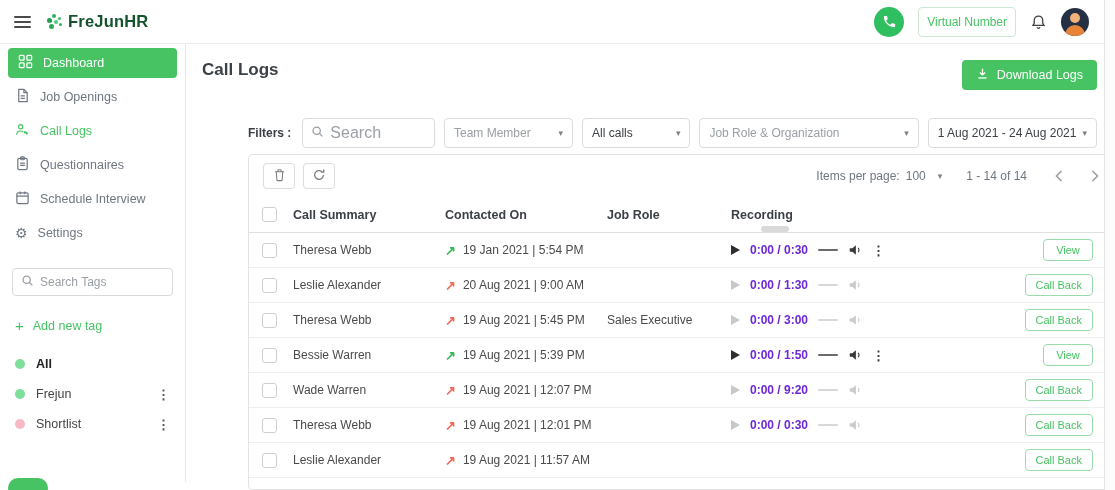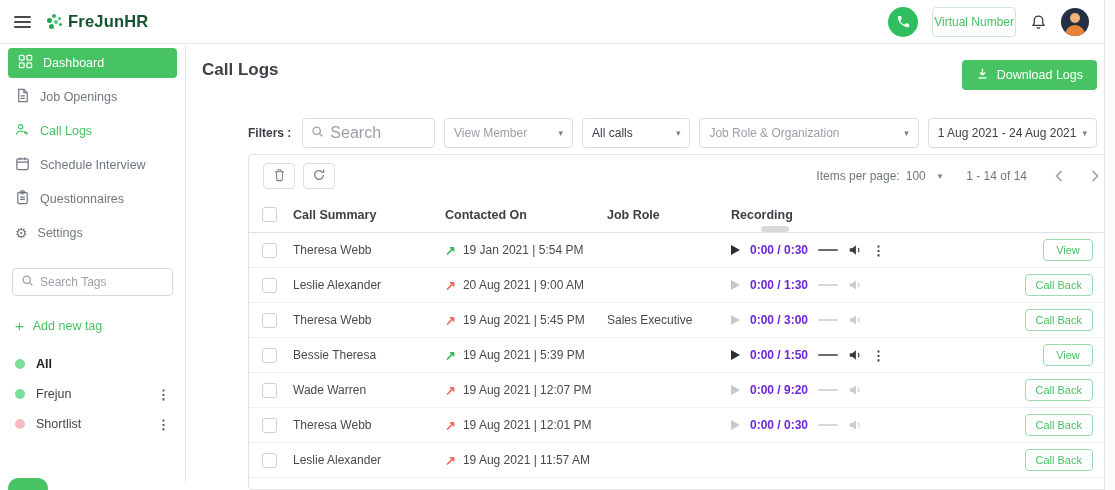--- a/index.html
+++ b/index.html
@@ -15,21 +15,21 @@
   .logo-dots i{position:absolute;border-radius:50%;display:block}
   .ld1{width:4px;height:4px;background:#2db45a;left:7px;top:1px}
   .ld2{width:3px;height:3px;background:#35c06b;left:13px;top:4px}
   .ld3{width:5px;height:5px;background:#1fa14e;left:2px;top:5px}
   .ld4{width:4px;height:4px;background:#43cf74;left:9px;top:7px}
   .ld5{width:3px;height:3px;background:#2db45a;left:14px;top:10px}
   .ld6{width:5px;height:5px;background:#27ab55;left:4px;top:11px}
   .brand{font-size:16.5px;font-weight:bold;color:#14532d;letter-spacing:.2px}
   .topbar-right{margin-left:auto;display:flex;align-items:center;gap:14px}
   .phone-circle{width:30px;height:30px;border-radius:50%;background:#2fbe60;display:flex;align-items:center;justify-content:center;cursor:pointer}
-  .vn-btn{height:30px;padding:0 1px;background:#fff;border:1px solid #cde8d4;border-radius:4px;color:#47c363;font-size:12px;font-family:inherit;cursor:pointer}
+  .vn-btn{height:30px;padding:0 8px;background:#fff;border:1px solid #cde8d4;border-radius:4px;color:#47c363;font-size:12px;font-family:inherit;cursor:pointer}
   .bell{display:flex;cursor:pointer}
   .avatar{width:28px;height:28px;border-radius:50%;background:#243044;position:relative;overflow:hidden;cursor:pointer}
   .avatar .head{position:absolute;width:10px;height:10px;border-radius:50%;background:#f3b27a;left:9px;top:5px}
   .avatar .torso{position:absolute;width:20px;height:12px;border-radius:10px 10px 0 0;background:#e8833a;left:4px;top:17px}
 
   
   .sidebar{position:absolute;top:36px;left:0;width:186px;height:446px;background:#fff;border-right:1px solid #e8e8e8;padding-top:12px}
   .nav-item{display:flex;align-items:center;gap:10px;height:34px;padding:0 15px;color:#6f7780;font-size:12.5px;cursor:pointer}
   .nav-item svg{flex:none}
   .nav-item.active-bg{background:#47c363;color:#fff;border-radius:4px;margin:0 8px 2px;height:30px;padding:0 10px}
@@ -153,32 +153,32 @@
   <div class="nav-item selected">
     <span><svg width="15" height="15" viewBox="0 0 16 16" fill="none" stroke="currentColor" stroke-width="1.3">
           <circle cx="6" cy="5" r="2.3"></circle>
           <path d="M1.8 13.5c0-2.4 1.9-3.9 4.2-3.9 1.1 0 2.1.35 2.9.95"></path>
           <path d="M10.5 9.5c1.8.4 3 1.6 3.4 3.3l-1.8.7-1-1.4-1.3.2-.4-1.7z" fill="currentColor" stroke="none"></path>
         </svg></span>
     <span>Call Logs</span>
   </div>
   <div class="nav-item">
     <span><svg width="15" height="15" viewBox="0 0 16 16" fill="none" stroke="currentColor" stroke-width="1.3">
-          <rect x="2" y="3" width="12" height="11.5" rx="1.5"></rect>
-          <path d="M2 6.5h12M5.5 1.5v3M10.5 1.5v3"></path>
-        </svg></span>
-    <span>Schedule Interview</span>
-  </div>
-  <div class="nav-item">
-    <span><svg width="15" height="15" viewBox="0 0 16 16" fill="none" stroke="currentColor" stroke-width="1.3">
           <rect x="3" y="2.5" width="10" height="12" rx="1.5"></rect>
           <rect x="6" y="1" width="4" height="3" rx="1"></rect>
           <path d="M5.5 7.5h5M5.5 10h5"></path>
         </svg></span>
     <span>Questionnaires</span>
+  </div>
+  <div class="nav-item">
+    <span><svg width="15" height="15" viewBox="0 0 16 16" fill="none" stroke="currentColor" stroke-width="1.3">
+          <rect x="2" y="3" width="12" height="11.5" rx="1.5"></rect>
+          <path d="M2 6.5h12M5.5 1.5v3M10.5 1.5v3"></path>
+        </svg></span>
+    <span>Schedule Interview</span>
   </div>
   <div class="nav-item">
     <span style="font-size:14px;line-height:1">⚙</span>
     <span>Settings</span>
   </div>
 
   <div class="tag-search">
     <span><svg width="13" height="13" viewBox="0 0 16 16" fill="none" stroke="#9aa0a6" stroke-width="1.6">
           <circle cx="7" cy="7" r="4.5"></circle>
           <path d="M10.5 10.5L14 14"></path>
@@ -225,21 +225,21 @@
   <div class="filters">
     <span class="filters-label">Filters :</span>
     <div class="search-box">
       <span><svg width="13" height="13" viewBox="0 0 16 16" fill="none" stroke="#9aa0a6" stroke-width="1.6">
             <circle cx="7" cy="7" r="4.5"></circle>
             <path d="M10.5 10.5L14 14"></path>
           </svg></span>
       <input type="text" placeholder="Search" style="">
     </div>
     <div class="select w-team">
-      <span>View Member</span>
+      <span>Team Member</span>
       <span class="caret">▾</span>
     </div>
     <div class="select filled w-calls">
       <span>All calls</span>
       <span class="caret">▾</span>
     </div>
     <div class="select w-role">
       <span>Job Role &amp; Organization</span>
       <span class="caret">▾</span>
     </div>
@@ -358,21 +358,21 @@
               <path d="M2 6v4h3l4 3.5v-11L5 6H2z" fill="currentColor"></path>
               <path d="M11.5 5.5a3.5 3.5 0 0 1 0 5" fill="none" stroke="currentColor" stroke-width="1.3"></path>
             </svg>
           </span>
         </span>
       <button class="action-btn">Call Back</button>
     </div>
 
     <div class="trow player-active">
       <span class="cb"></span>
-      <span>Bessie Theresa</span>
+      <span>Bessie Warren</span>
       <span class="dt-cell">
           <span class="dir" style="color: rgb(60, 184, 92);">↗</span>
           <span>19 Aug 2021 | 5:39 PM</span>
         </span>
       <span></span>
       <span class="player">
           <span class="play-icon"></span>
           <span class="time">0:00 / 1:50</span>
           <span class="slider"></span>
           <span class="speaker">

